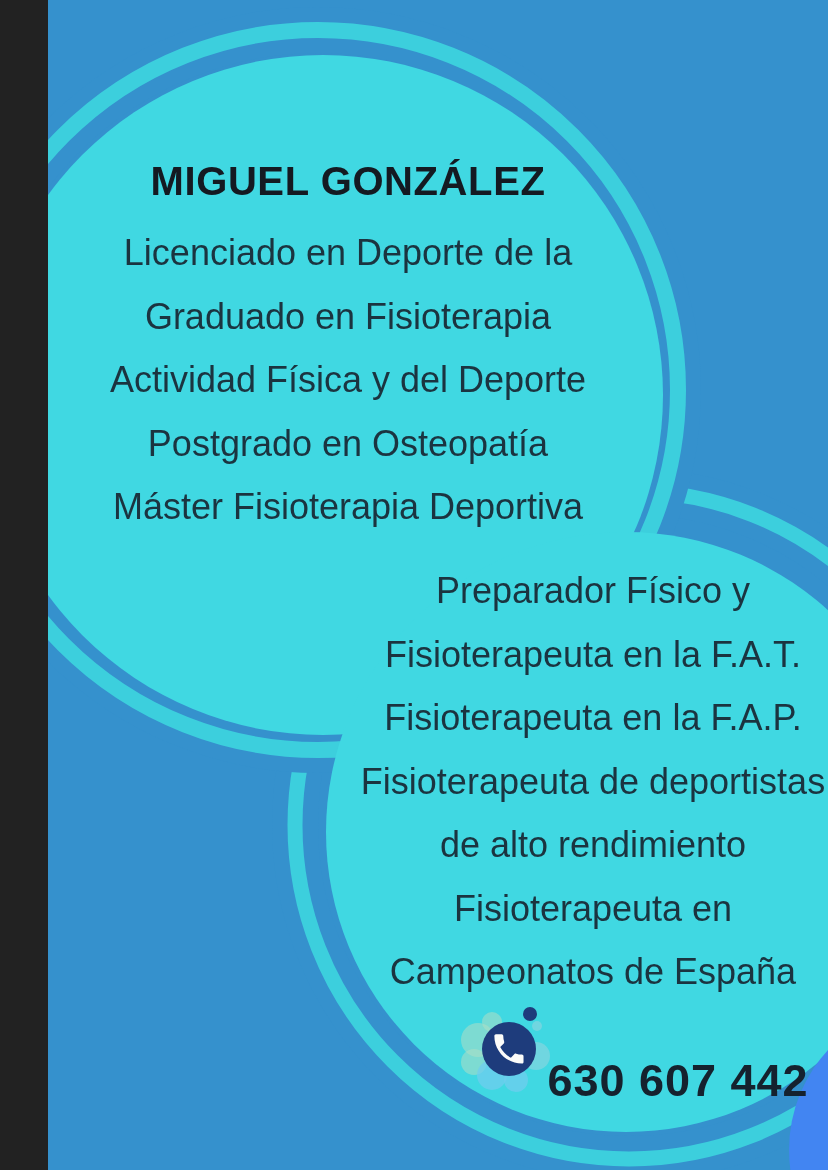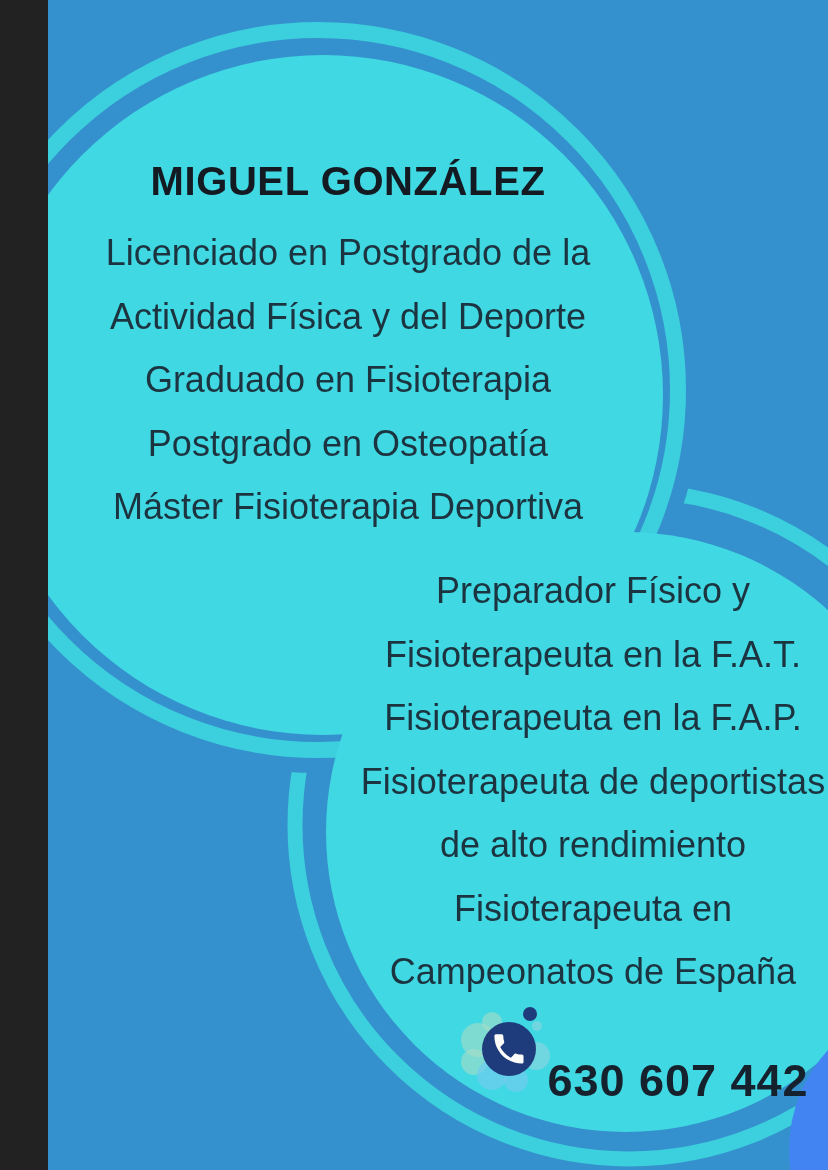--- a/index.html
+++ b/index.html
@@ -81,23 +81,23 @@
       <g>
         <line class="pencil" x1="802" y1="1130" x2="861" y2="1067"></line>
         <polygon class="pencil-tip" points="810,1141 790,1123 786,1147"></polygon>
       </g>
     </g>
   </svg>
 
   <div id="title" class="txt">MIGUEL GONZÁLEZ</div>
 
   <div id="credentials" class="lines txt">
-      <div class="line">Licenciado en Postgrado de la</div>
+      <div class="line">Licenciado en Deporte de la</div>
+      <div class="line">Graduado en Fisioterapia</div>
       <div class="line">Actividad Física y del Deporte</div>
-      <div class="line">Graduado en Fisioterapia</div>
       <div class="line">Postgrado en Osteopatía</div>
       <div class="line">Máster Fisioterapia Deportiva</div>
     </div>
 
   <div id="roles" class="lines txt">
       <div class="line">Preparador Físico y</div>
       <div class="line">Fisioterapeuta en la F.A.T.</div>
       <div class="line">Fisioterapeuta en la F.A.P.</div>
       <div class="line">Fisioterapeuta de deportistas</div>
       <div class="line">de alto rendimiento</div>

